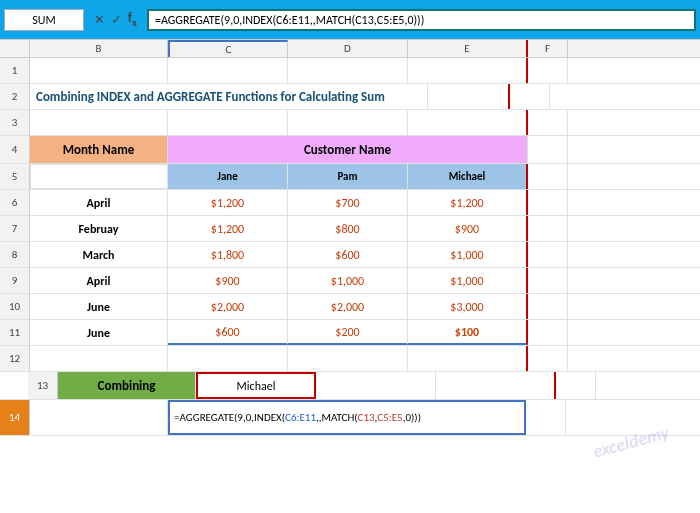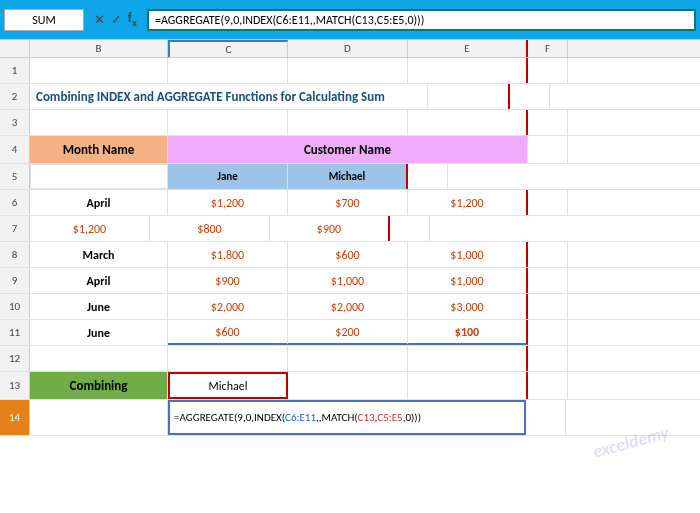--- a/index.html
+++ b/index.html
@@ -267,35 +267,37 @@
     <div class="rh cell">4</div>
     <div class="cell col-b hdr-month">Month Name</div>
     <div class="cell hdr-customer-name" style="width:360px;min-width:360px;">Customer Name</div>
     <div class="cell col-f"></div>
   </div>
 
   <div class="grid-row" style="height:26px;">
     <div class="rh cell">5</div>
     <div class="cell col-b" style="border:1px solid #e0e0e0;"></div>
     <div class="cell col-c hdr-sub">Jane</div>
+    <div class="cell col-d hdr-sub">Pam</div>
     <div class="cell col-e hdr-sub" style="border-right:2px solid #c00000;">Michael</div>
     <div class="cell col-f"></div>
   </div>
 
   <div class="grid-row">
     <div class="rh cell">6</div>
     <div class="cell col-b data-month">April</div>
     <div class="cell col-c data-val">$1,200</div>
     <div class="cell col-d data-val">$700</div>
     <div class="cell col-e data-val" style="border-right:2px solid #c00000;">$1,200</div>
     <div class="cell col-f"></div>
   </div>
 
   <div class="grid-row">
     <div class="rh cell">7</div>
+    <div class="cell col-b data-month">Februay</div>
     <div class="cell col-c data-val">$1,200</div>
     <div class="cell col-d data-val">$800</div>
     <div class="cell col-e data-val" style="border-right:2px solid #c00000;">$900</div>
     <div class="cell col-f"></div>
   </div>
 
   <div class="grid-row">
     <div class="rh cell">8</div>
     <div class="cell col-b data-month">March</div>
     <div class="cell col-c data-val">$1,800</div>
@@ -333,21 +335,21 @@
 
   <div class="grid-row">
     <div class="rh cell">12</div>
     <div class="cell col-b"></div>
     <div class="cell col-c"></div>
     <div class="cell col-d"></div>
     <div class="cell col-e" style="border-right:2px solid #c00000;"></div>
     <div class="cell col-f"></div>
   </div>
 
-  <div class="grid-row" style="height:28px;">
+  <div class="grid-row" style="height:28px;padding-left:28px;">
     <div class="rh cell">13</div>
     <div class="cell col-b lbl-customer">Combining</div>
     <div class="cell col-c lbl-michael">Michael</div>
     <div class="cell col-d"></div>
     <div class="cell col-e" style="border-right:2px solid #c00000;"></div>
     <div class="cell col-f"></div>
   </div>
 
   <div class="grid-row" style="height:36px;">
     <div class="rh cell active">14</div>

